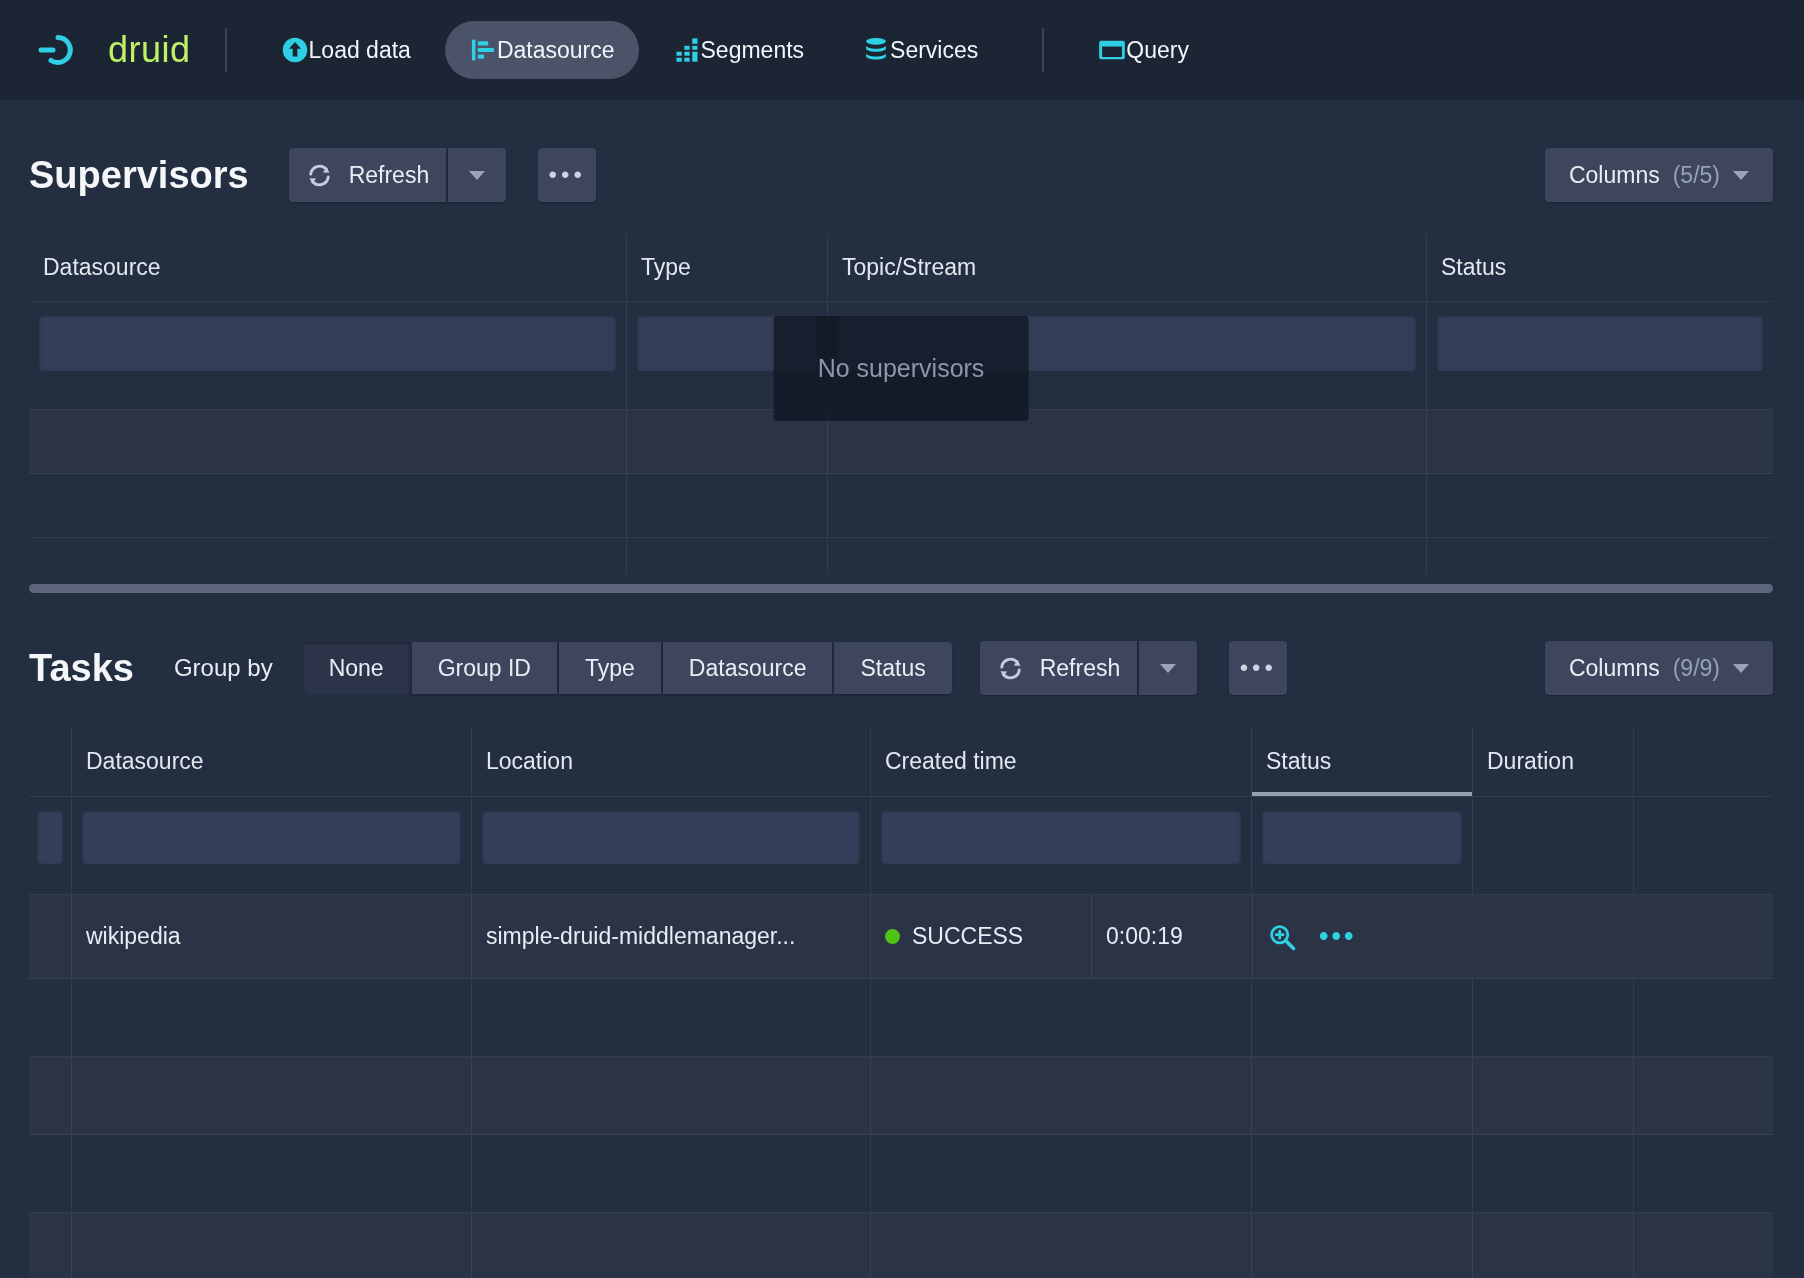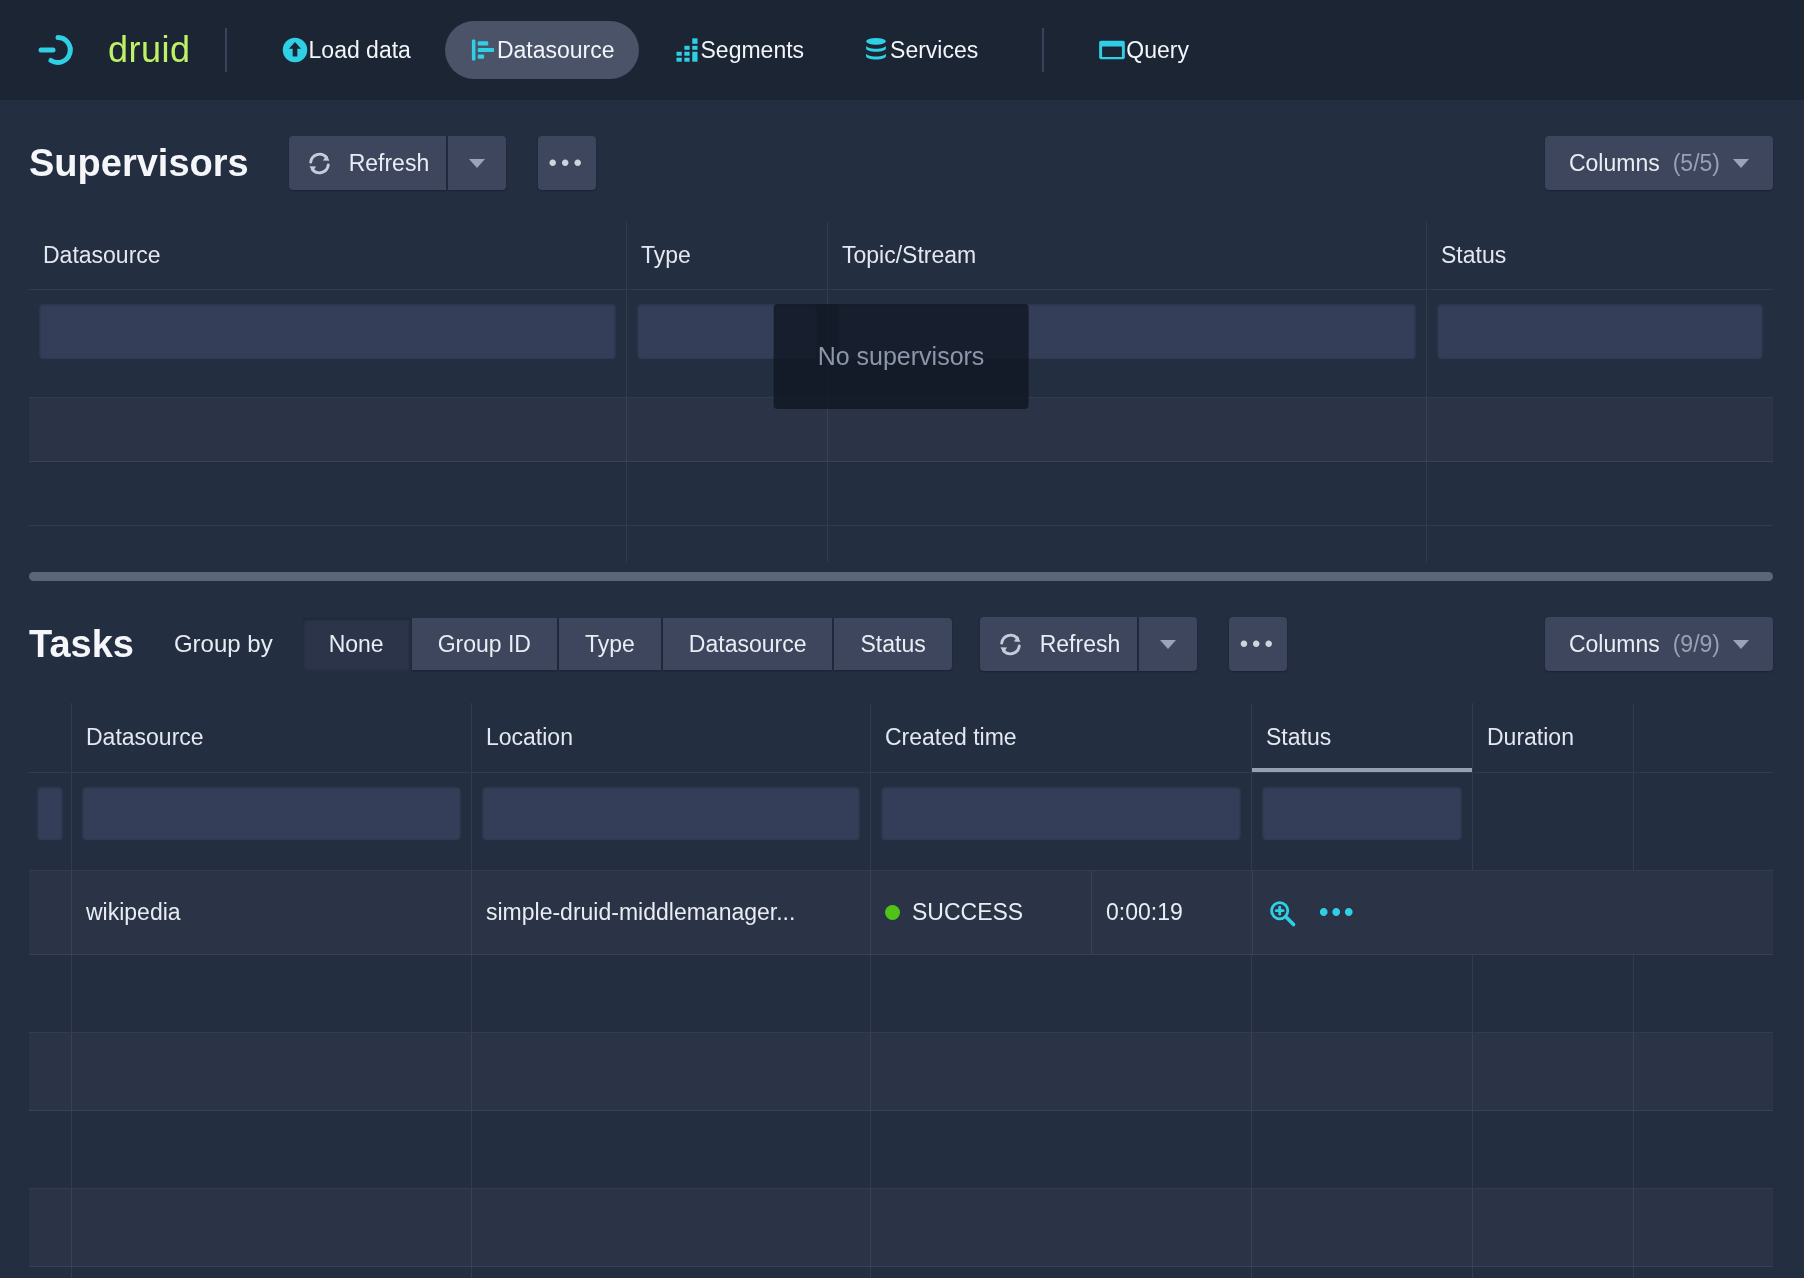--- a/index.html
+++ b/index.html
@@ -15,21 +15,21 @@
   .logo{display:flex;align-items:center;gap:16px;cursor:pointer}
   .logo-text{font-size:36px;color:#bef264;letter-spacing:.5px}
   .vdiv{width:2px;height:44px;background:#39435a;margin:0 30px 0 34px;flex:none}
   .vdiv.v2{margin:0 30px}
   .nav-item{display:flex;align-items:center;height:58px;padding:0 24px;border-radius:29px;
     font-size:23px;color:#f2f5f9;cursor:pointer;margin-right:10px;flex:none}
   .nav-item.active{background:#4a5368}
   .nicon{width:28px;height:28px;flex:none}
   
   .content{padding:0 31px 0 29px}
-  .toolbar{display:flex;align-items:center;margin-top:34px;height:58px}
+  .toolbar{display:flex;align-items:center;margin-top:46px;height:58px}
   .title{font-size:38px;font-weight:bold;color:#f4f6fa;margin-right:40px}
   .btn{display:flex;align-items:center;border:none;cursor:pointer;background:#3d465c;color:#e9edf4;
     font-family:inherit;font-size:23px;height:54px;border-radius:4px;box-shadow:0 1px 2px rgba(0,0,0,.28)}
   .btngroup{display:flex;gap:2px}
   .btngroup .btn:first-child{border-radius:4px 0 0 4px}
   .btngroup .btn:last-child{border-radius:0 4px 4px 0}
   .refresh-btn{padding:0 17px;gap:16px}
   .caret-btn{width:58px;justify-content:center}
   .more-btn{width:58px;justify-content:center;margin-left:32px}
   .columns-btn{margin-left:auto;padding:0 24px;gap:13px}

